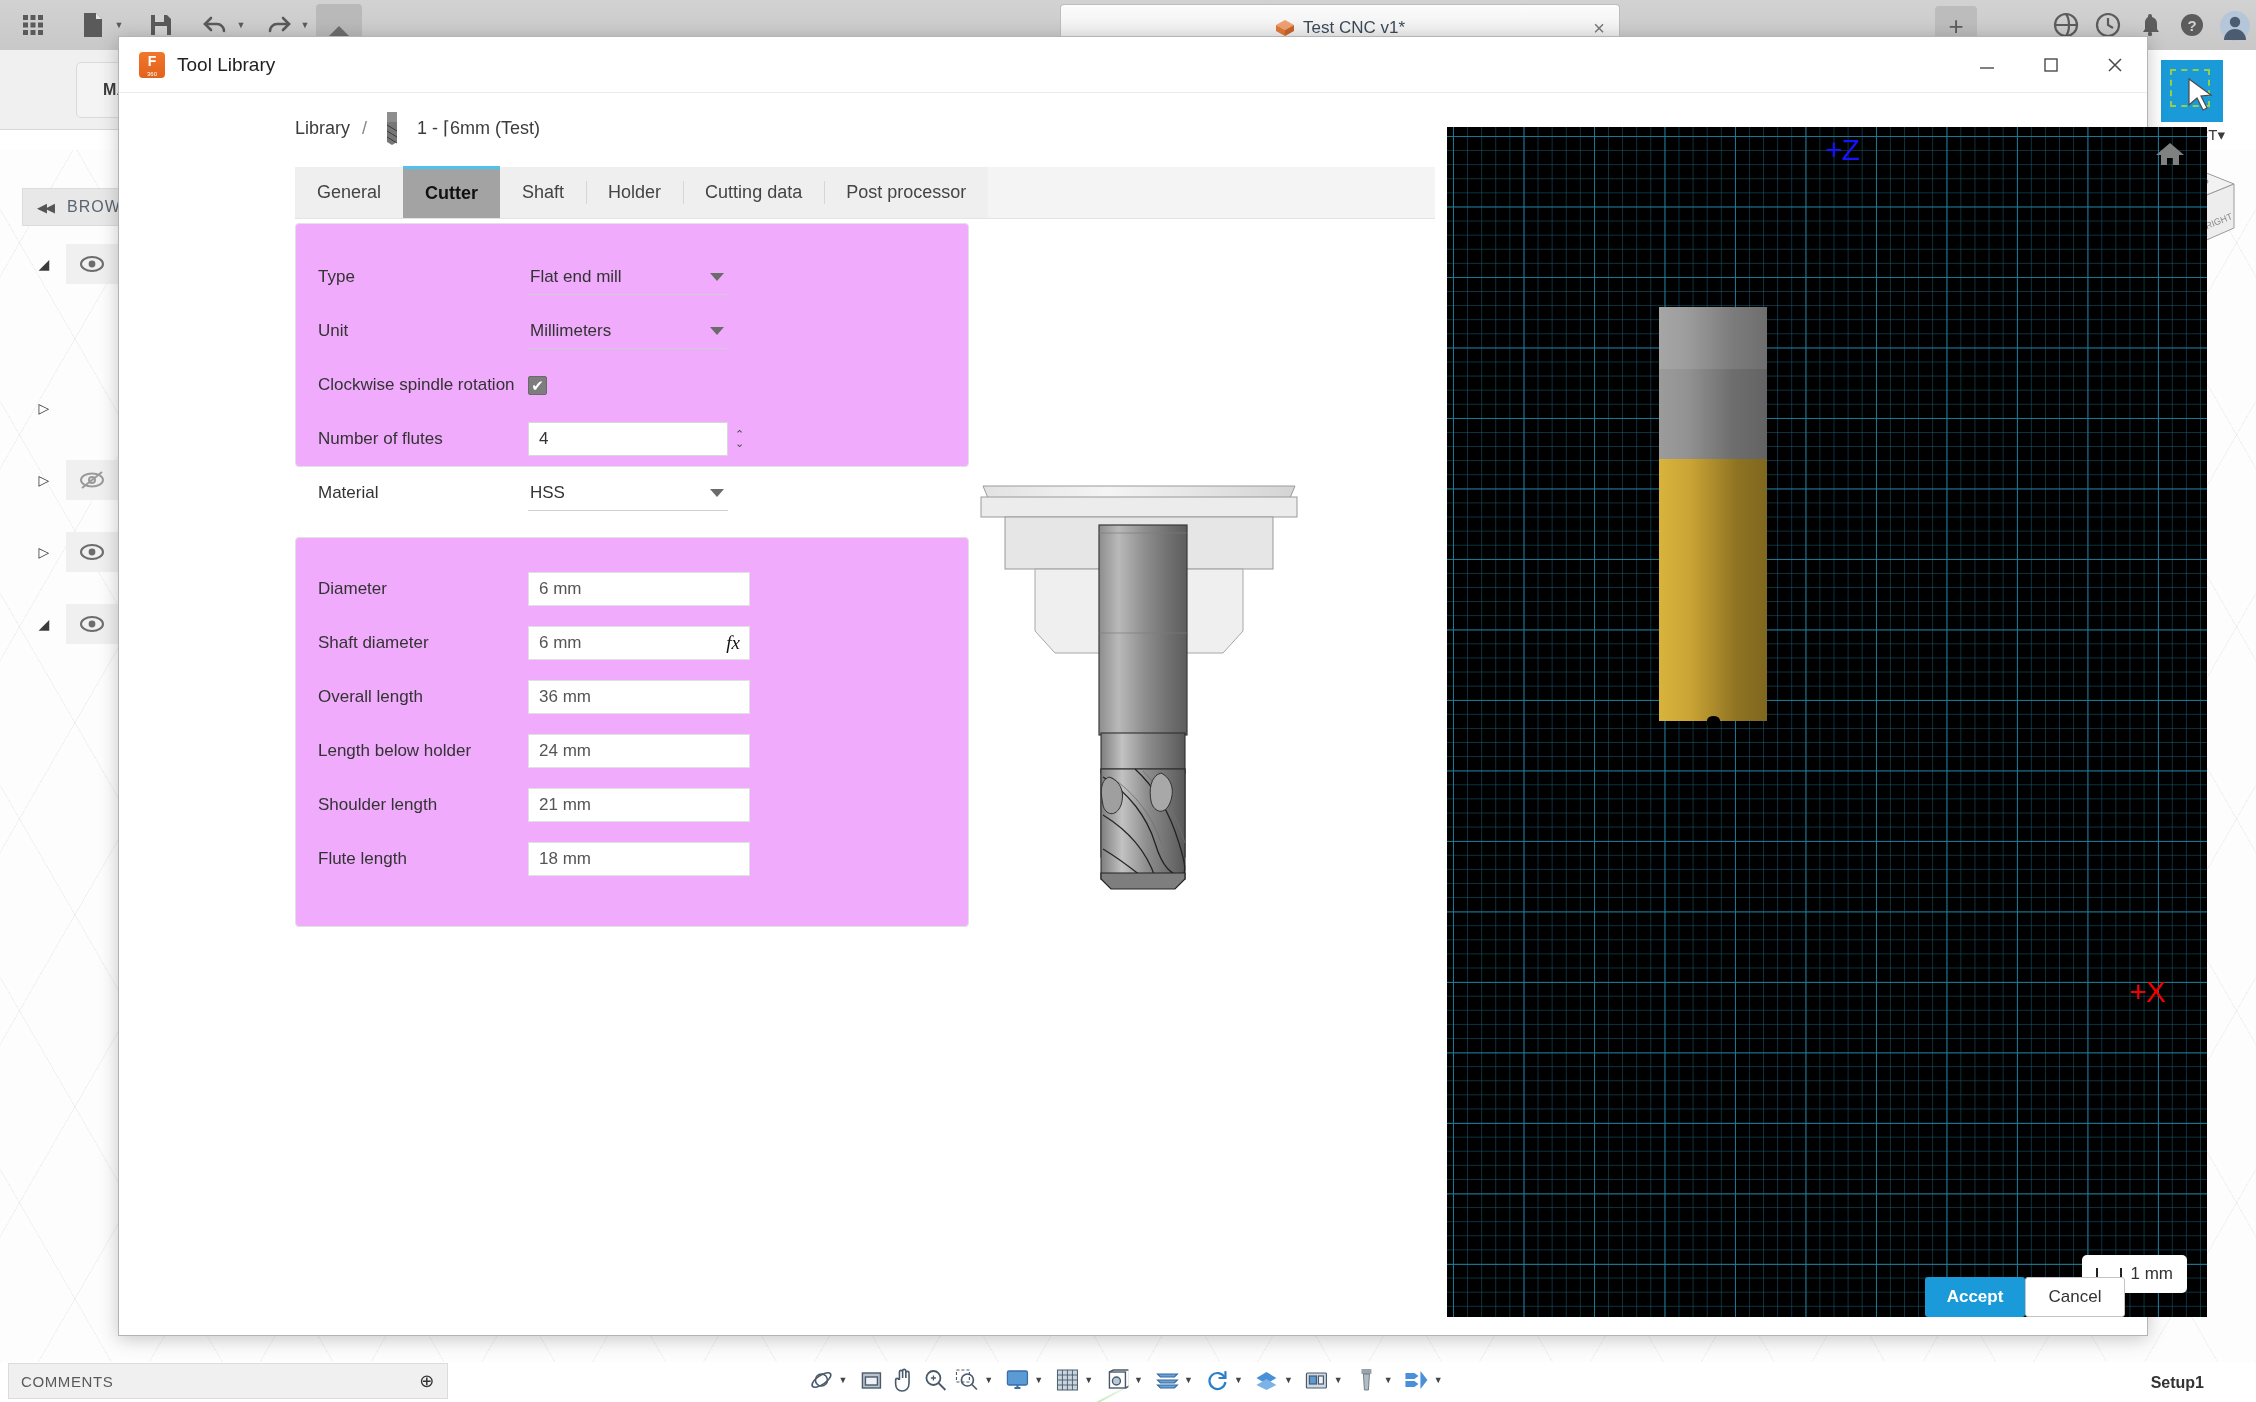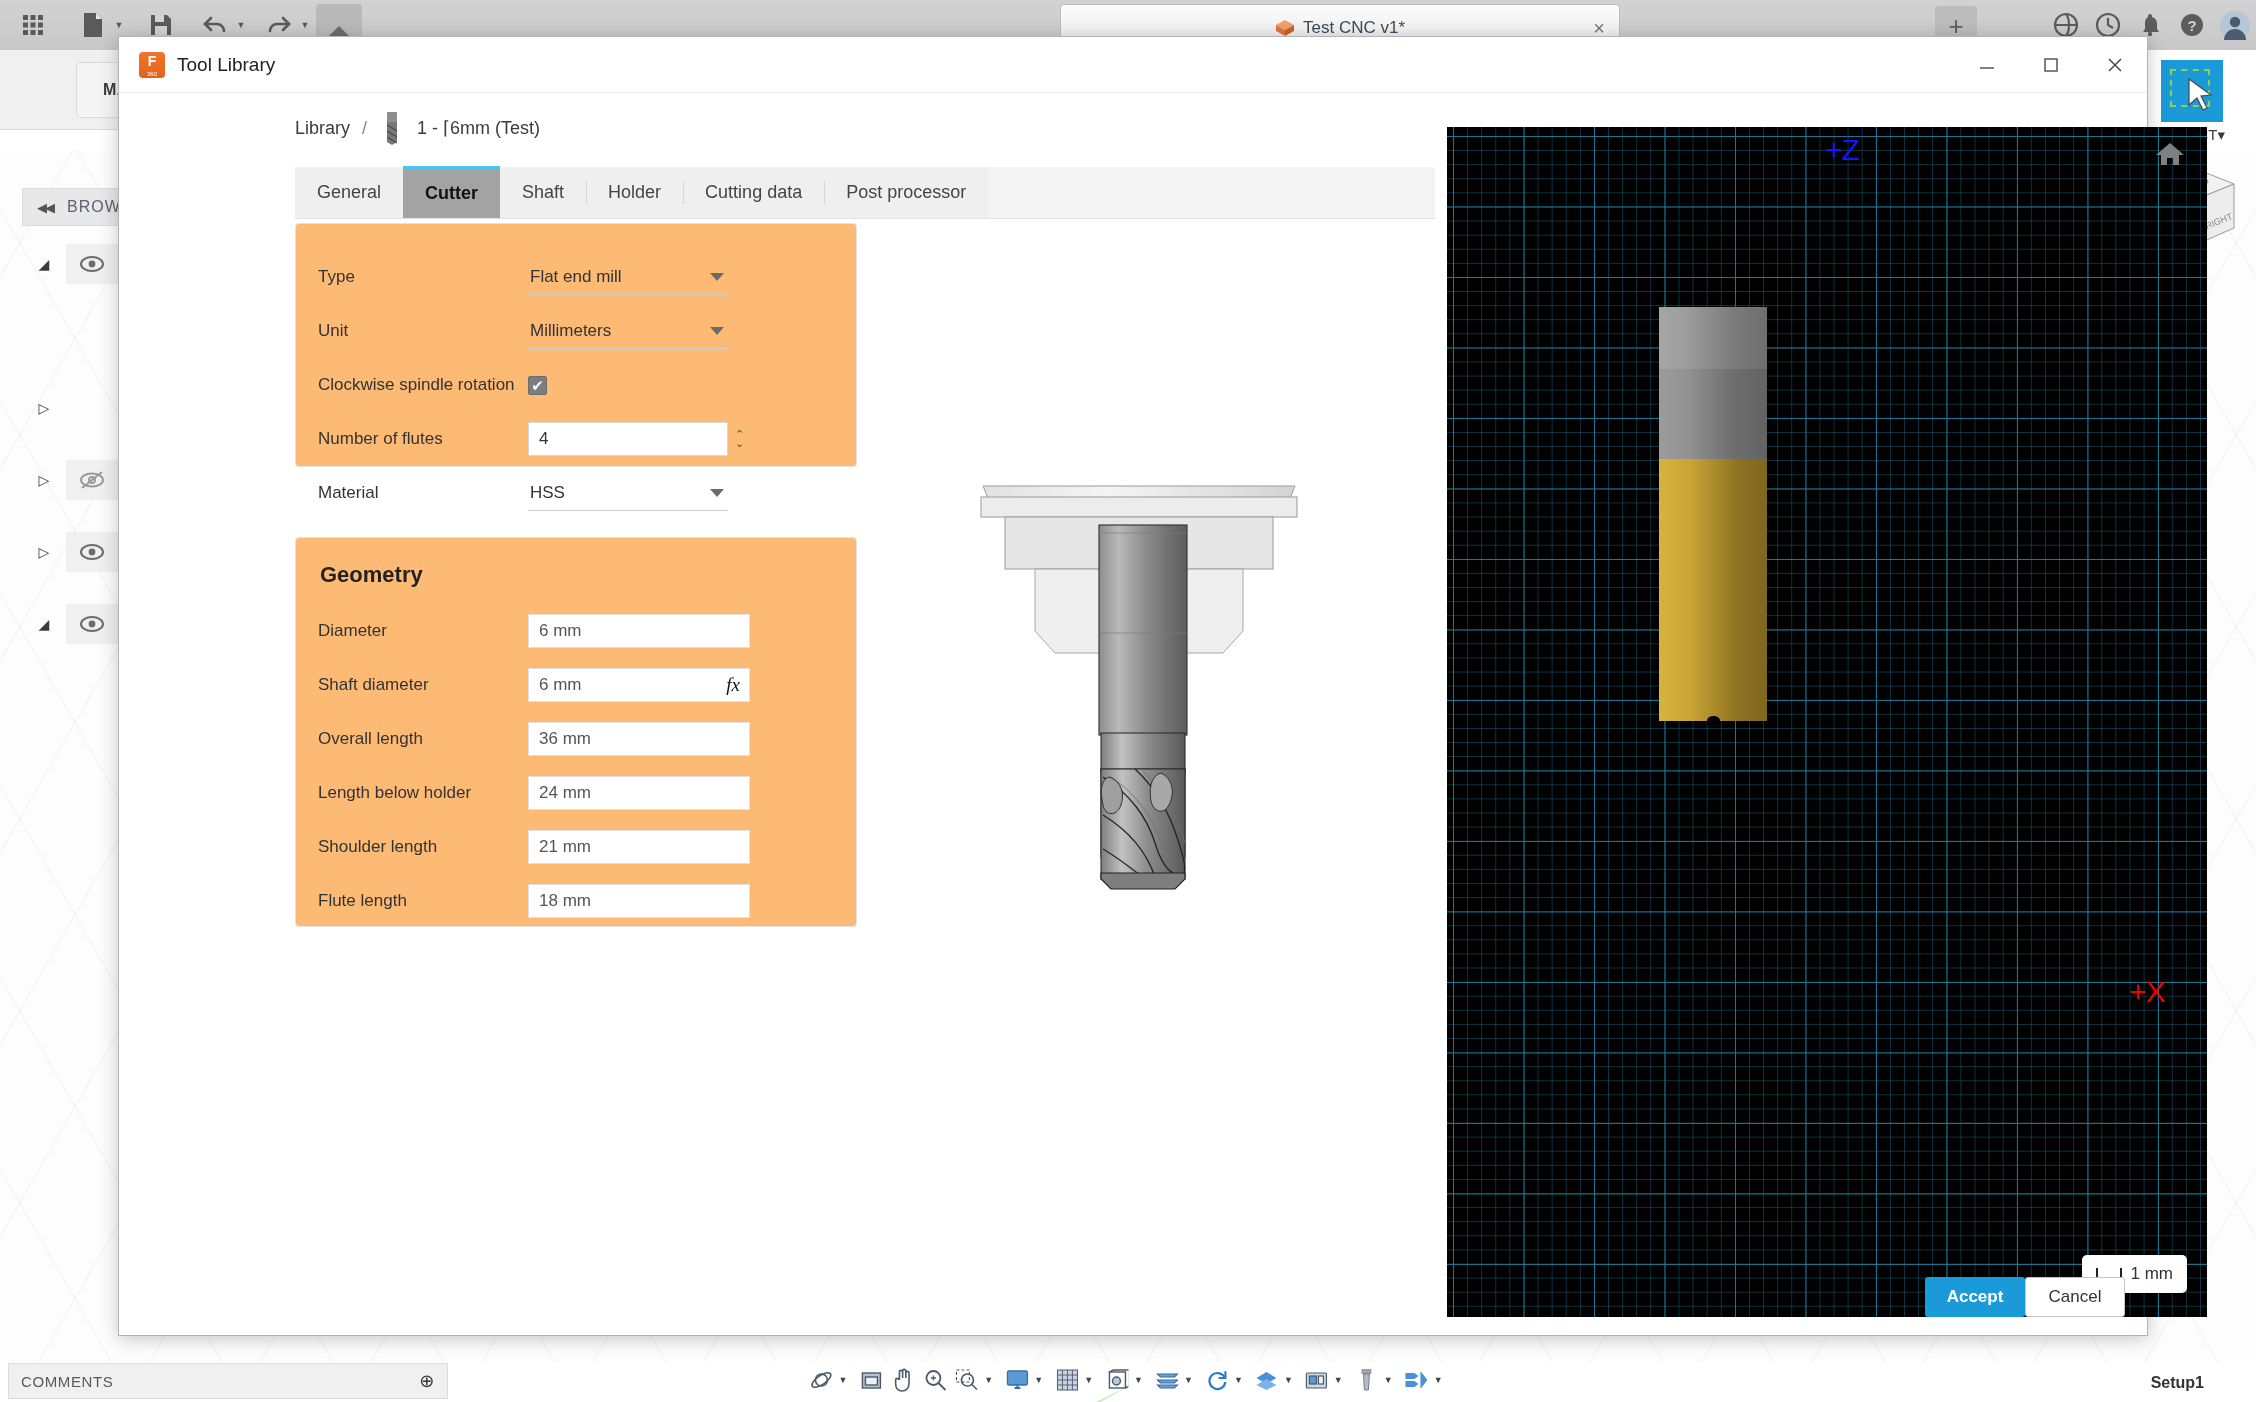--- a/index.html
+++ b/index.html
@@ -187,22 +187,22 @@
   .tab.sep::before {
     content:""; position:absolute; left:0; top:14px; bottom:14px;
     width:1px; background:#d6d6d6;
   }
   .tab.active {
     background:#a3a3a3; color:#111; font-weight:bold;
     border-top:3px solid #4ec3ef; margin-top:-1px;
   }
 
   .card {
-    position:absolute; left:176px; width:562px;
-    background:#fdba74; border:1px solid #e2e2e2; border-radius:4px;
+    position:absolute; left:176px; width:674px;
+    background:#f0abfc; border:1px solid #e2e2e2; border-radius:4px;
   }
   #card-cutter { top:186px; height:244px; padding:26px 30px 0 22px; }
   #card-geom   { top:500px; height:390px; padding:24px 30px 0 22px; }
 
   .geom-title { font-size:22px; color:#222; margin:0 0 16px 2px; }
 
   .frow { display:flex; align-items:center; height:54px; }
   .flabel { width:210px; font-size:17px; color:#333; }
   .fctl { flex:1; position:relative;text-align:center; }
 
@@ -716,21 +716,20 @@
       <div class="fctl">
         <div class="dd">
           <span>HSS</span>
           <span class="caret"></span>
         </div>
       </div>
     </div>
   </div>
 
   <div class="card" id="card-geom">
-    <h2 class="geom-title">Geometry</h2>
 
     <div class="frow">
       <div class="flabel">Diameter</div>
       <div class="fctl">
           <div class="txt-input">6 mm</div>
         </div>
     </div>
 
     <div class="frow">
       <div class="flabel">Shaft diameter</div>

